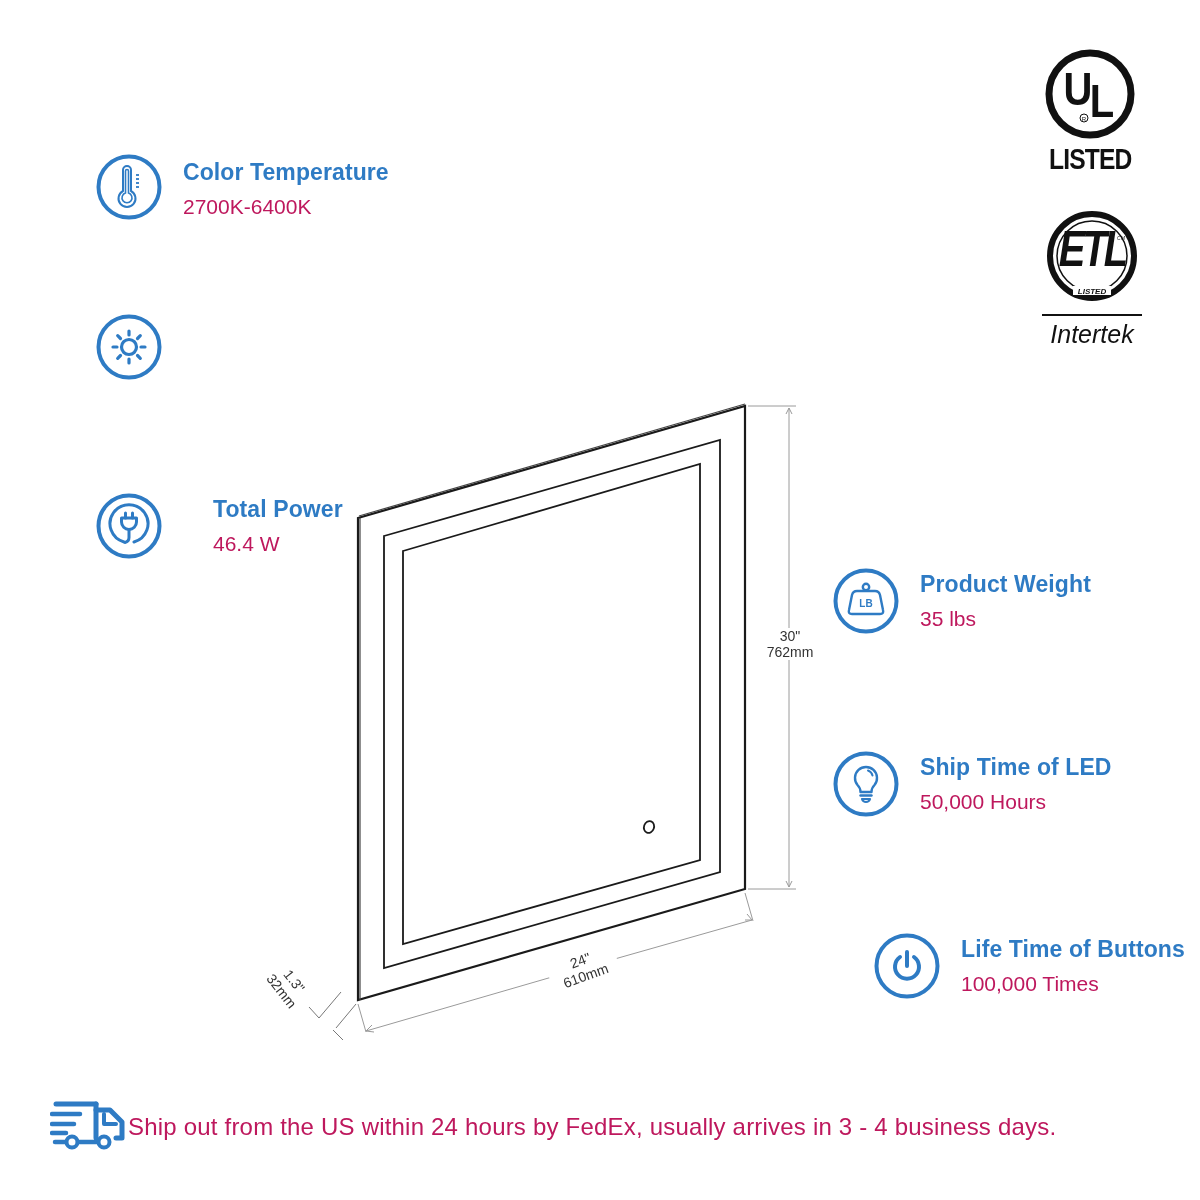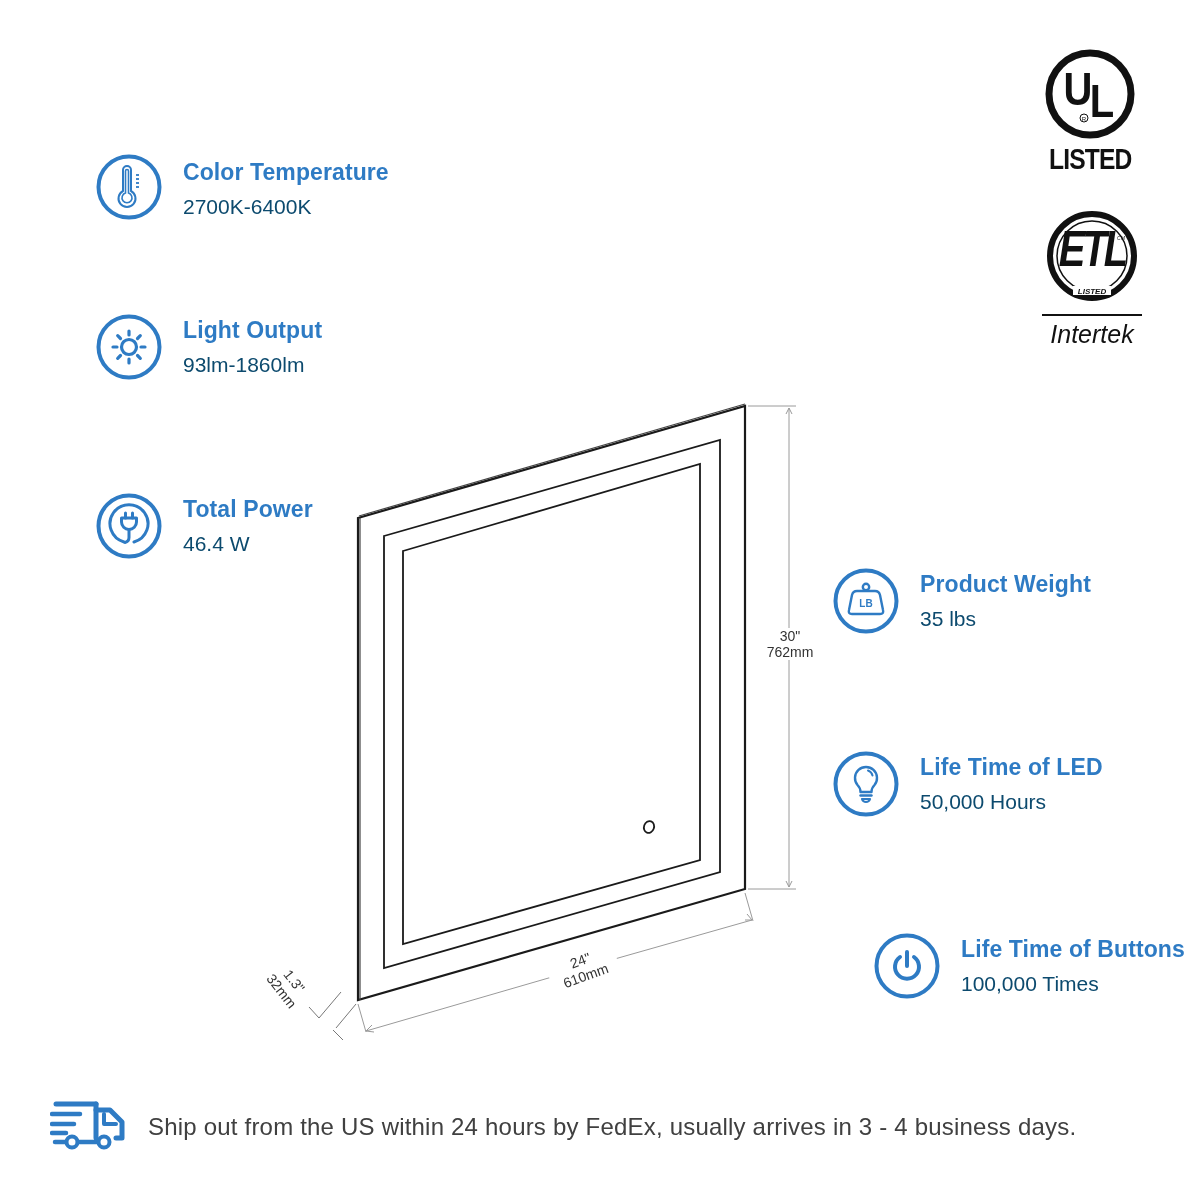--- a/index.html
+++ b/index.html
@@ -31,29 +31,29 @@
       flex-direction: column;
     }
     .spec .title {
       color: #2e7bc4;
       font-weight: bold;
       font-size: 23px;
       line-height: 28px;
       letter-spacing: 0.1px;
     }
     .spec .value {
-      color: #0c4a6e;
+      color: #be185d;
       font-size: 21px;
       line-height: 26px;
       margin-top: 8px;
     }
 
     #spec-color-temp { left: 96px; top: 154px; align-items: flex-end; }
     #spec-light-output { left: 96px; top: 314px; }
-    #spec-total-power { left: 96px; top: 493px; }
+    #spec-total-power { left: 96px; top: 493px; gap: 30px; }
     #spec-weight { left: 833px; top: 568px; }
     #spec-led-life { left: 833px; top: 751px; }
     #spec-button-life { left: 874px; top: 933px; }
 
     .cert {
       position: absolute;
       text-align: center;
       color: #111;
     }
     #cert-ul { left: 1040px; top: 48px; width: 100px; }
@@ -110,23 +110,23 @@
 
     #shipping {
       position: absolute;
       left: 50px; top: 1100px;
       display: flex;
       align-items: center;
     }
     #shipping .truck { width: 78px; height: 50px; }
     #shipping .truck svg { width: 78px; height: 50px; display: block; }
     #shipping .ship-text {
-      margin-left: 20px;
+      margin-left: 0;
       font-size: 24px;
-      color: #404040;
+      color: #be185d;
       letter-spacing: 0.2px;
       margin-top: 4px;
       text-align: center;
     }
   </style>
 </head>
 <body>
 
 <svg id="diagram" viewBox="0 0 1200 1200" xmlns="http://www.w3.org/2000/svg">
 
@@ -206,24 +206,20 @@
       <line x1="33" y1="17" x2="33" y2="21" stroke-width="3.2"></line>
       <line x1="33" y1="45" x2="33" y2="49" stroke-width="3.2"></line>
       <line x1="17" y1="33" x2="21" y2="33" stroke-width="3.2"></line>
       <line x1="45" y1="33" x2="49" y2="33" stroke-width="3.2"></line>
       <line x1="21.7" y1="21.7" x2="24.5" y2="24.5" stroke-width="3.2"></line>
       <line x1="41.5" y1="41.5" x2="44.3" y2="44.3" stroke-width="3.2"></line>
       <line x1="44.3" y1="21.7" x2="41.5" y2="24.5" stroke-width="3.2"></line>
       <line x1="24.5" y1="41.5" x2="21.7" y2="44.3" stroke-width="3.2"></line>
     </svg>
   </div>
-  <div class="text">
-    <span class="title">Light Output</span>
-    <span class="value">93lm-1860lm</span>
-  </div>
 </div>
 
 <div id="spec-total-power" class="spec">
   <div class="icon">
     <svg viewBox="0 0 66 66" fill="none" stroke="#2e7bc4" stroke-linecap="round" stroke-linejoin="round">
       <circle cx="33" cy="33" r="30.5" stroke-width="4"></circle>
       <path d="M28 49 A19 19 0 1 1 38 49" stroke-width="3"></path>
       <line x1="29.5" y1="20" x2="29.5" y2="25" stroke-width="3"></line>
       <line x1="36.5" y1="20" x2="36.5" y2="25" stroke-width="3"></line>
       <path d="M25.5 25 h15 v4 a7.5 7.5 0 0 1 -15 0 z" stroke-width="3"></path>
@@ -255,21 +251,21 @@
   <div class="icon">
     <svg viewBox="0 0 66 66" fill="none" stroke="#2e7bc4" stroke-linecap="round" stroke-linejoin="round">
       <circle cx="33" cy="33" r="30.5" stroke-width="4"></circle>
       <path d="M27.5 41 q0 -4 -3 -7 a11 11 0 1 1 17 0 q-3 3 -3 7 z" stroke-width="2.4"></path>
       <line x1="27.5" y1="44.5" x2="38.5" y2="44.5" stroke-width="2.4"></line>
       <path d="M29 48 h8 q-1 3 -4 3 q-3 0 -4 -3 z" stroke-width="2.2"></path>
       <path d="M35 19.5 a7 7 0 0 1 4.5 5" stroke-width="2"></path>
     </svg>
   </div>
   <div class="text">
-    <span class="title">Life Time of LED</span>
+    <span class="title">Ship Time of LED</span>
     <span class="value">50,000 Hours</span>
   </div>
 </div>
 
 <div id="spec-button-life" class="spec">
   <div class="icon">
     <svg viewBox="0 0 66 66" fill="none" stroke="#2e7bc4" stroke-linecap="round">
       <circle cx="33" cy="33" r="30.5" stroke-width="4"></circle>
       <path d="M26 24 a12 12 0 1 0 14 0" stroke-width="4"></path>
       <line x1="33" y1="19" x2="33" y2="33" stroke-width="4"></line>

